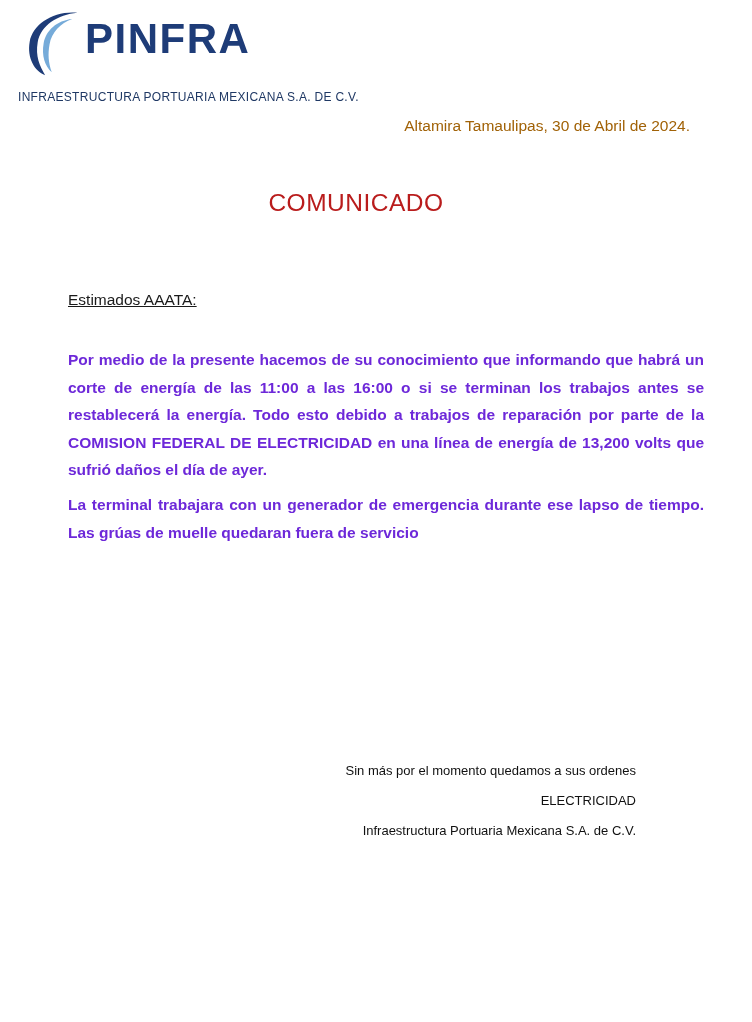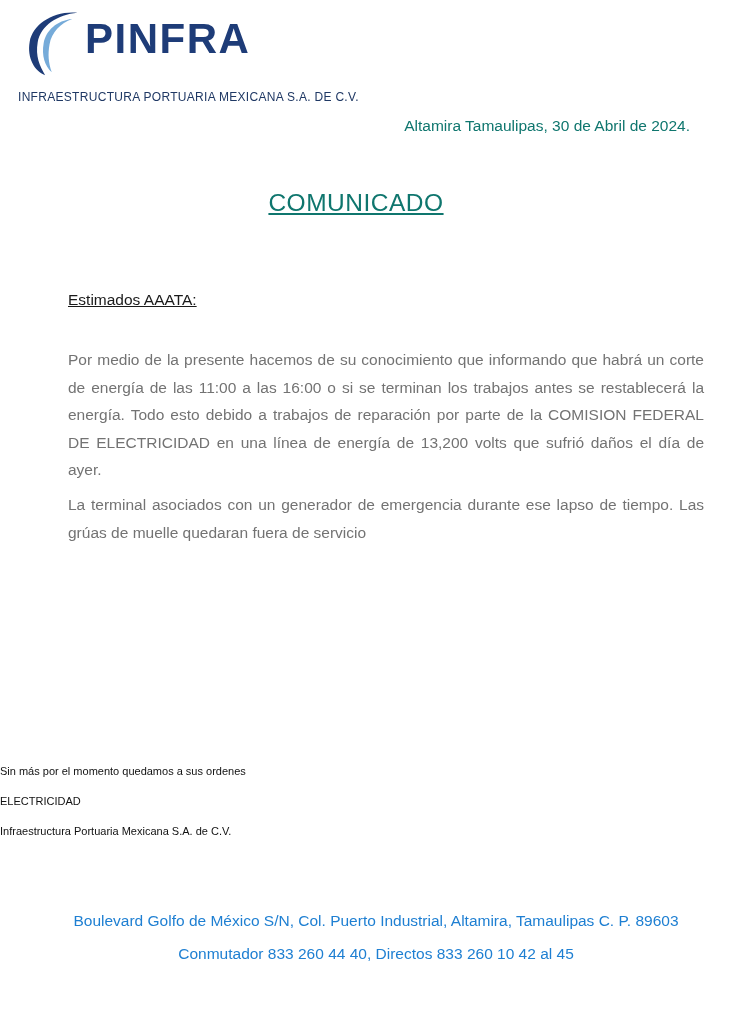--- a/index.html
+++ b/index.html
@@ -42,63 +42,63 @@
     letter-spacing: 0.3px;
     color: #1f3864;
     font-weight: 400;
   }
 
   .dateline {
     position: absolute;
     top: 117px;
     right: 62px;
     font-size: 15.5px;
-    color: #0f766e;
+    color: #a16207;
   }
 
   .doc-title {
     position: absolute;
     top: 189px;
     left: 0;
     width: 712px;
     text-align: center;
     font-size: 24.5px;
     letter-spacing: 0.5px;
-    color: #0f766e;
-    text-decoration: underline;
+    color: #b91c1c;
   }
 
   .salutation {
     position: absolute;
     top: 291px;
     left: 68px;
     font-size: 15.5px;
     text-decoration: underline;
   }
 
   .body-para {
     position: absolute;
     left: 68px;
     right: 48px;
     font-size: 15.5px;
     line-height: 27.5px;
     text-align: justify;
-    color: #737373;
+    color: #6d28d9;
+    font-weight: bold;
   }
   .para-1 { top: 346px; }
   .para-2 { top: 491px; }
   .para-3 { top: 594px; text-align: left; }
 
   .closing {
     position: absolute;
     top: 756px;
     left: 0;
     width: 636px;
-    text-align: left;
-    font-size: 11px;
+    text-align: right;
+    font-size: 13px;
     line-height: 30px;
     color: #111111;
   }
 
   .footer {
     position: absolute;
     top: 905px;
     left: 0;
     width: 752px;
     text-align: center;
@@ -126,26 +126,22 @@
 
   <div class="org-subtitle">INFRAESTRUCTURA PORTUARIA MEXICANA S.A. DE C.V.</div>
 
   <div class="dateline">Altamira Tamaulipas, 30 de Abril de 2024.</div>
 
   <div class="doc-title">COMUNICADO</div>
 
   <div class="salutation">Estimados AAATA:</div>
 
   <p class="body-para para-1">Por medio de la presente hacemos de su conocimiento que informando que habrá un corte de energía de las 11:00 a las 16:00 o si se terminan los trabajos antes se restablecerá la energía. Todo esto debido a trabajos de reparación por parte de la COMISION FEDERAL DE ELECTRICIDAD en una línea de energía de 13,200 volts que sufrió daños el día de ayer.</p>
-  <p class="body-para para-2">La terminal asociados con un generador de emergencia durante ese lapso de tiempo. Las grúas de muelle quedaran fuera de servicio</p>
+  <p class="body-para para-2">La terminal trabajara con un generador de emergencia durante ese lapso de tiempo. Las grúas de muelle quedaran fuera de servicio</p>
 
   <div class="closing">
     <div>Sin más por el momento quedamos a sus ordenes</div>
     <div>ELECTRICIDAD</div>
     <div>Infraestructura Portuaria Mexicana S.A. de C.V.</div>
   </div>
 
-  <div class="footer">
-    <div>Boulevard Golfo de México S/N, Col. Puerto Industrial, Altamira, Tamaulipas C. P. 89603</div>
-    <div>Conmutador 833 260 44 40, Directos 833 260 10 42 al 45</div>
-  </div>
 
 </div>
 
 </body></html>

